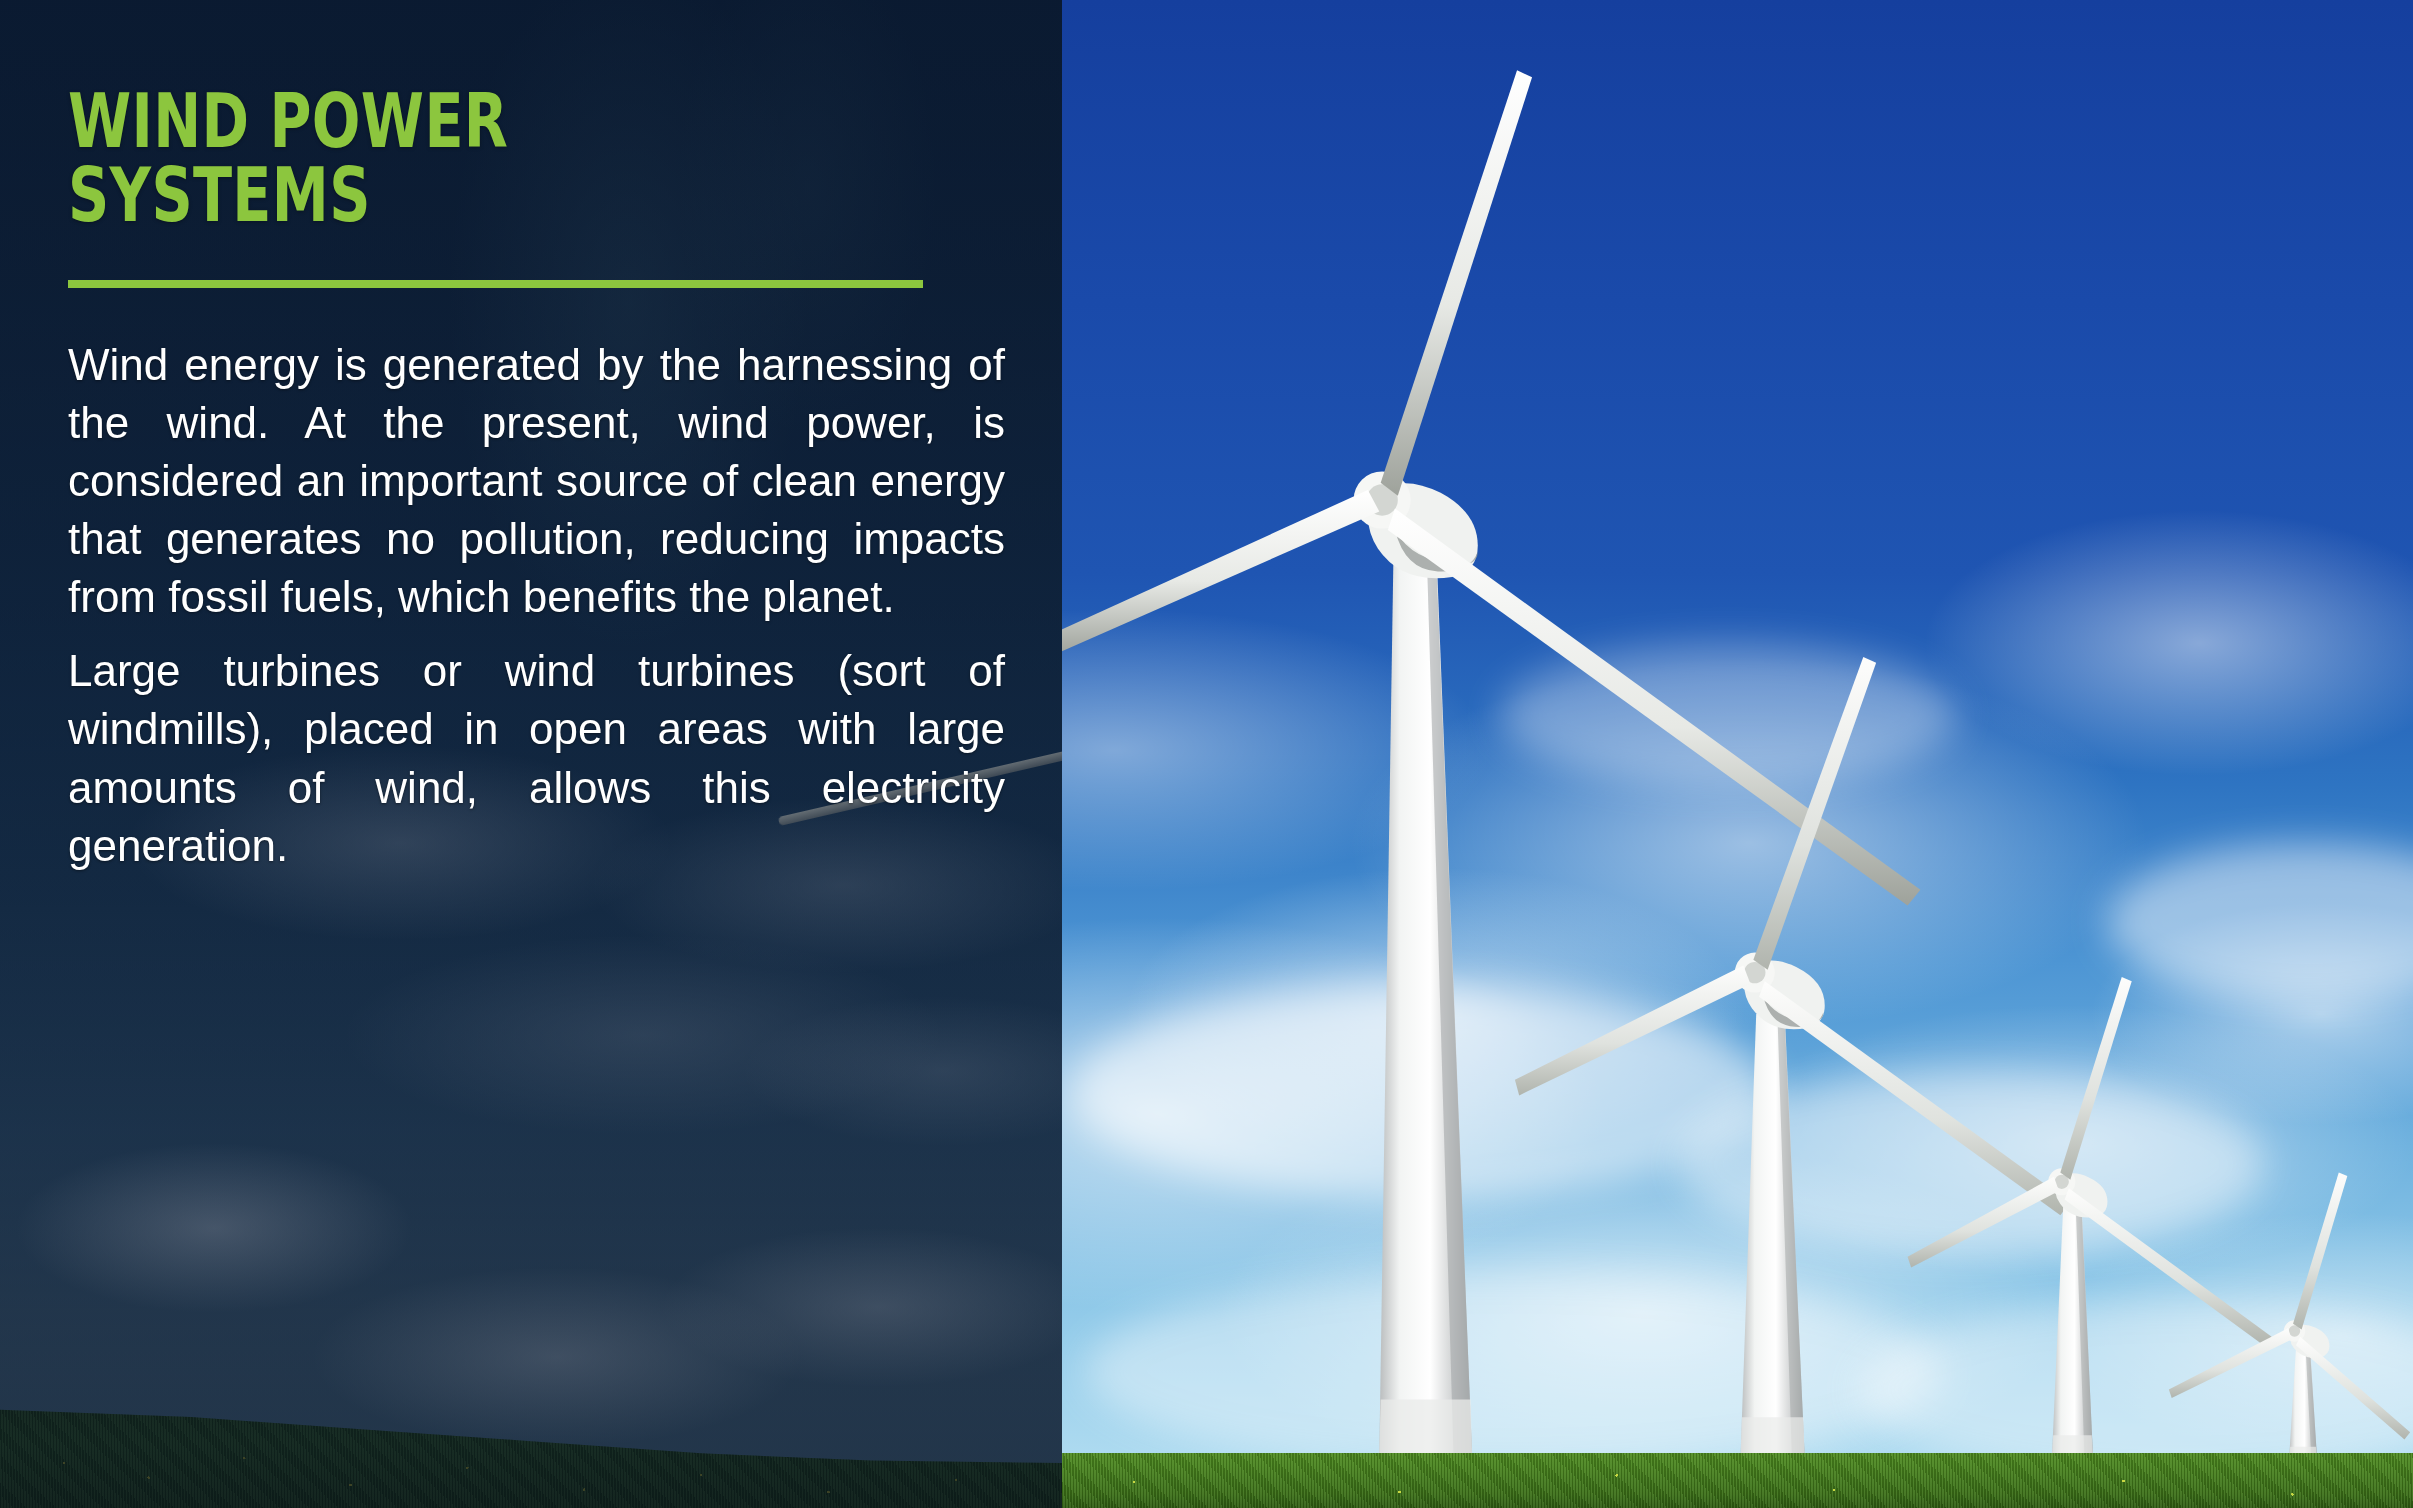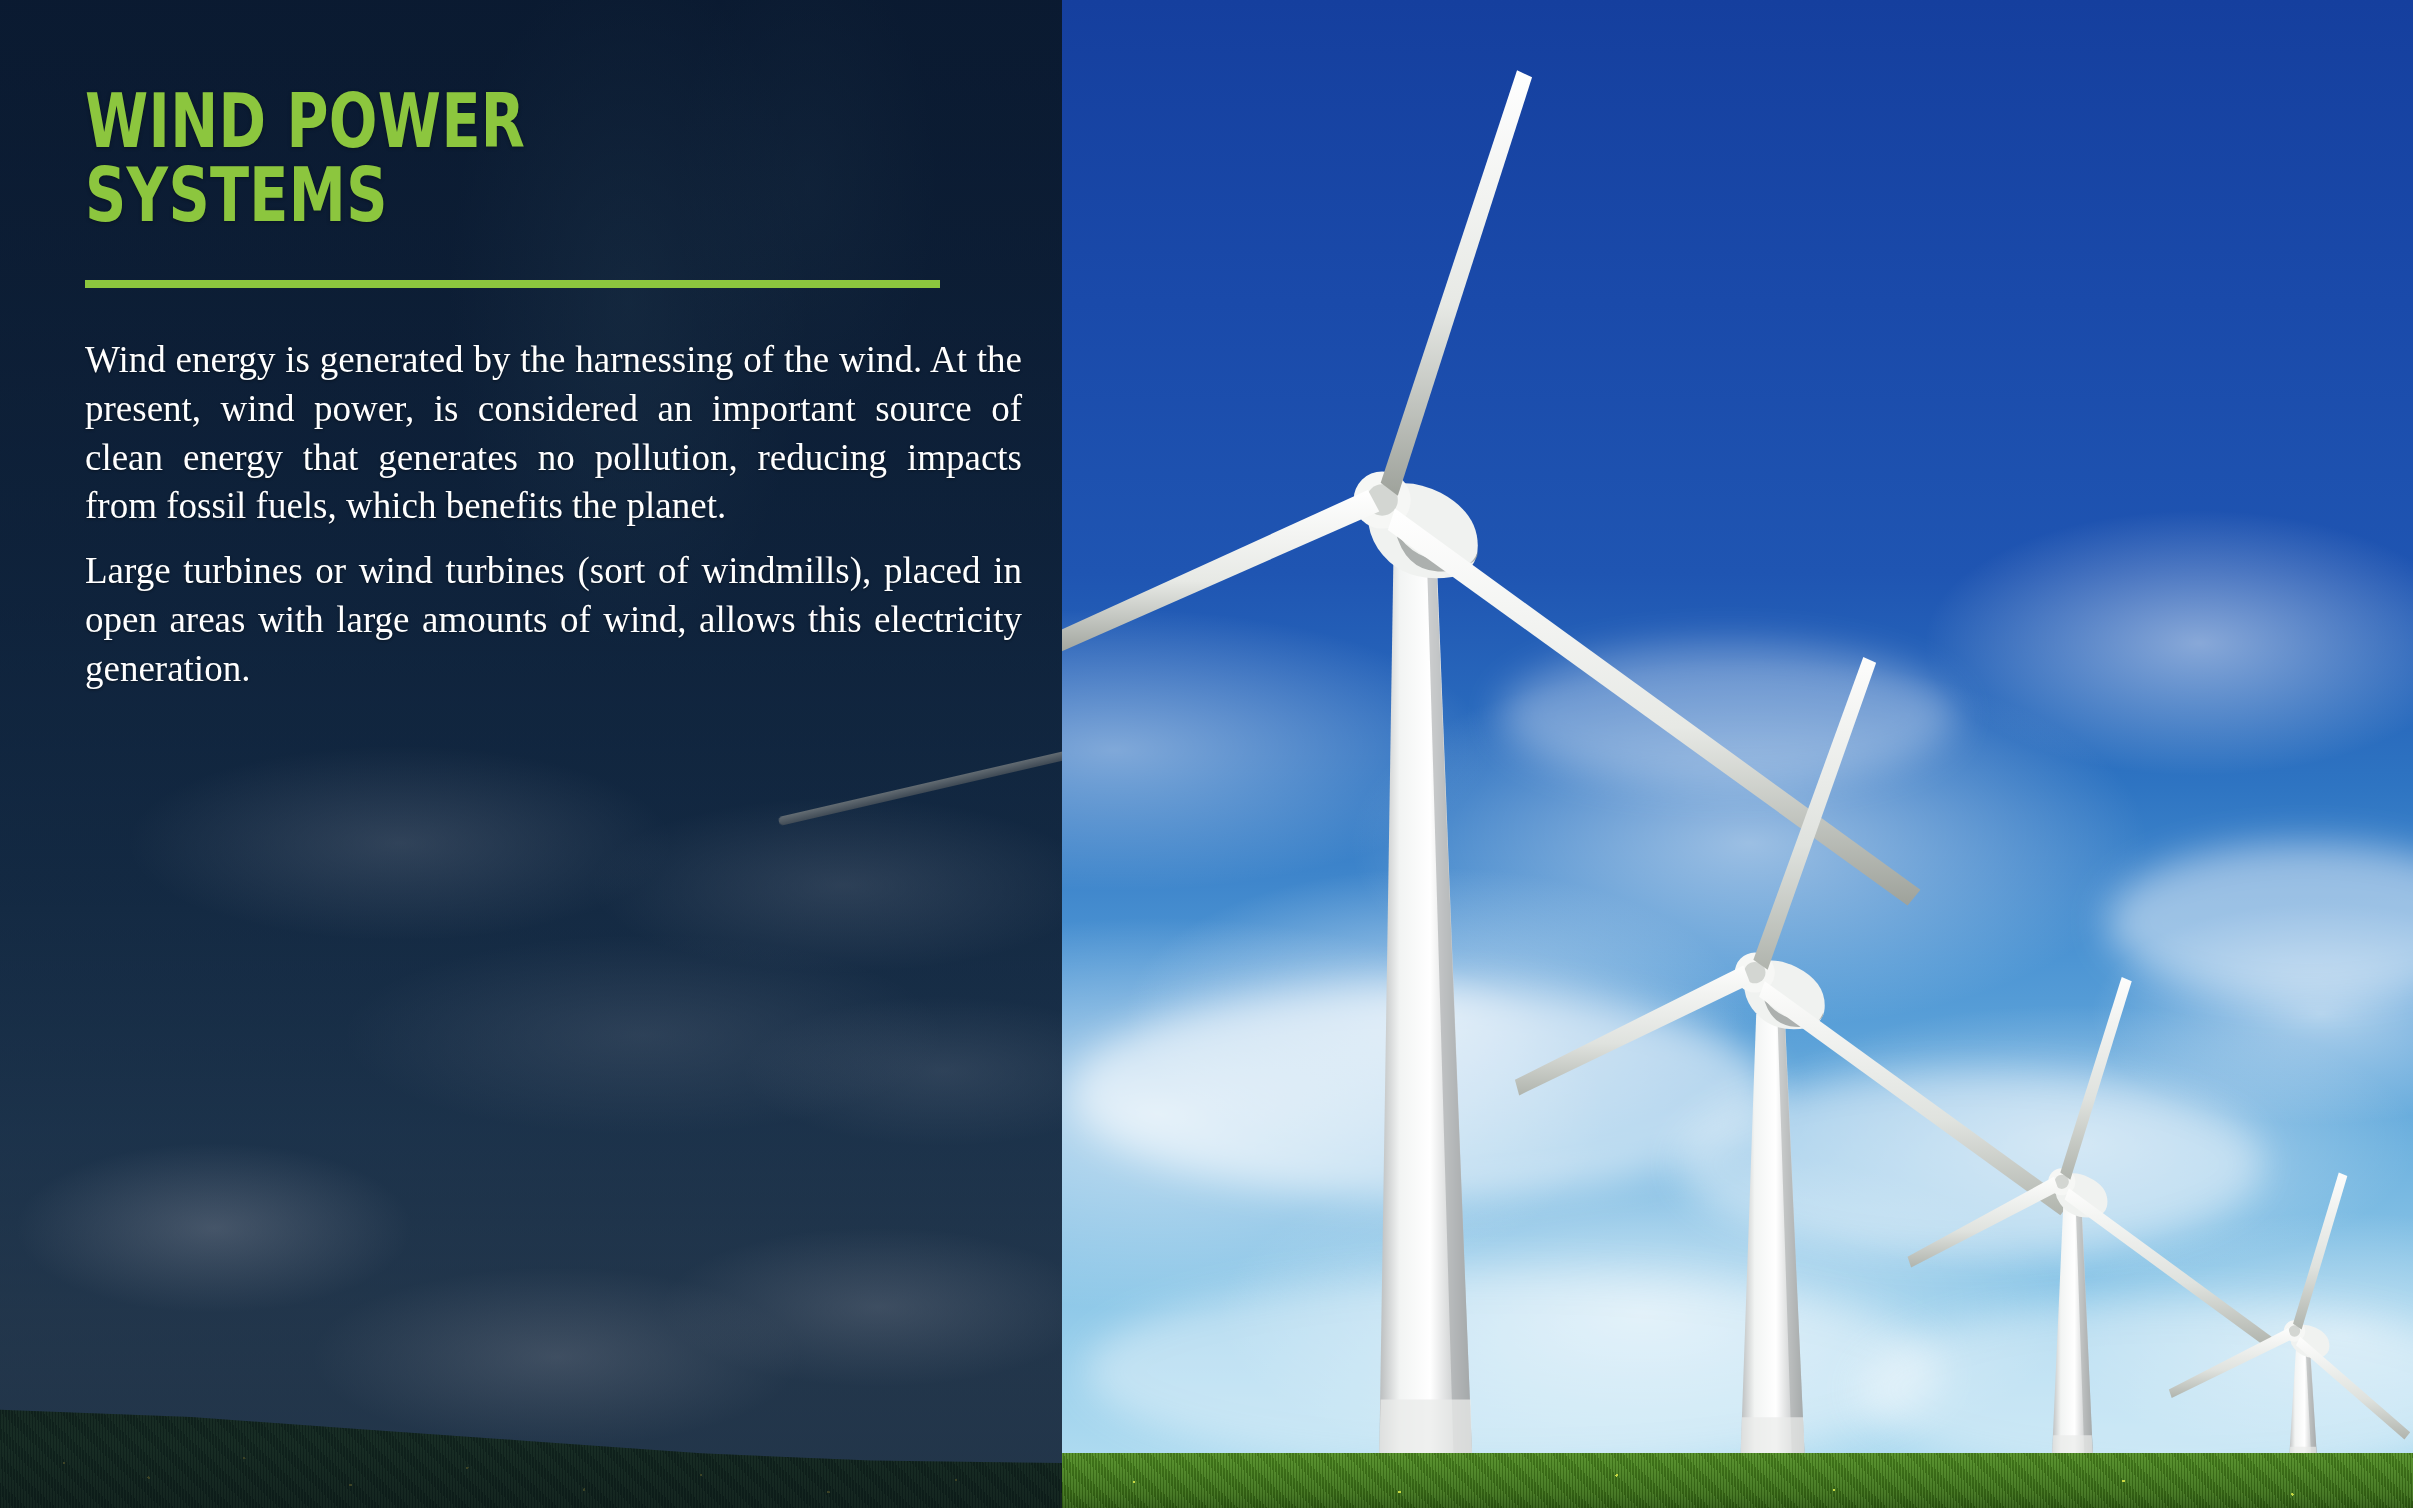--- a/index.html
+++ b/index.html
@@ -99,35 +99,35 @@
     background:linear-gradient(to bottom,rgba(214,214,200,.85),rgba(150,150,140,.70));
     transform-origin:right center;transform:rotate(-13deg);
     border-radius:4.3px 1.4px 1.4px 4.3px;filter:blur(0.4px);
   }
   .lp-veil{
     position:absolute;left:0;top:0;width:1062px;height:1509px;
     background:linear-gradient(to bottom, rgba(8,22,44,.62) 0%, rgba(8,22,44,.50) 45%, rgba(8,20,40,.45) 75%, rgba(6,16,34,.55) 100%);
   }
 
   
-  #content{position:absolute;left:17px;top:0;width:1062px;height:1509px;}
+  #content{position:absolute;left:0;top:0;width:1062px;height:1509px;}
   #title{
     position:absolute;left:68px;top:34px;width:885px;
     color:#8CC63E;font-weight:700;font-size:74px;line-height:1.0;
     letter-spacing:0.4px;text-transform:uppercase;
     font-family:"DejaVu Sans Condensed","Liberation Sans Narrow","Liberation Sans",sans-serif;
     transform:scaleX(.86);transform-origin:left top;
     text-shadow:0 1.4px 4.3px rgba(0,0,0,.35);
   }
   #title .tline{display:block;}
   #divider{position:absolute;left:68px;top:280px;width:855px;height:7.9px;background:#8CC63E;}
   #body{position:absolute;left:68px;top:336px;width:937px;}
   .para{
-    color:#ffffff;font-size:37px;line-height:1.32;text-align:justify;
-    font-family:Liberation Serif, serif;
+    color:#ffffff;font-size:44px;line-height:1.32;text-align:justify;
+    font-family:Liberation Sans, sans-serif;
     text-shadow:0 0.7px 2.9px rgba(0,0,0,.45);
     margin:0;
   }
   .para.p2{margin-top:56px;}
   .para:last-child{text-align-last:left;margin-top:16px;}
 </style>
 </head>
 <body>
 
 <div id="slide">

